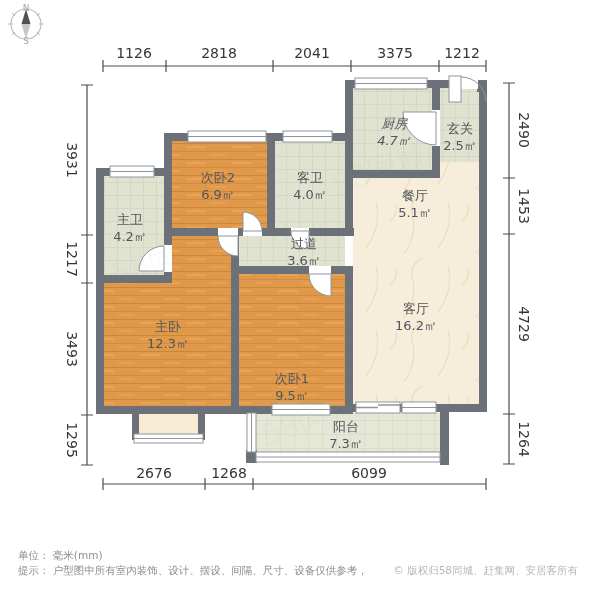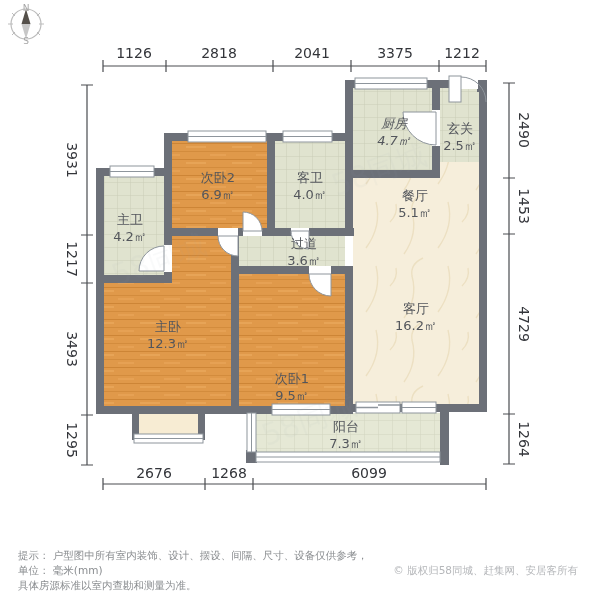--- a/index.html
+++ b/index.html
@@ -235,19 +235,18 @@
     <span class="dim v" style="left:524px;top:206px;">1453</span>
     <span class="dim v" style="left:524px;top:324px;">4729</span>
     <span class="dim v" style="left:524px;top:439px;">1264</span>
 
     <span class="dim" style="left:154px;top:473px;">2676</span>
     <span class="dim" style="left:229px;top:473px;">1268</span>
     <span class="dim" style="left:369px;top:473px;">6099</span>
   </div>
 
   <div class="footer">
+    <div>单位： 毫米(mm)</div>
     <div>提示： 户型图中所有室内装饰、设计、摆设、间隔、尺寸、设备仅供参考，</div>
-    <div>单位： 毫米(mm)</div>
-    <div>具体房源标准以室内查勘和测量为准。</div>
   </div>
   <div class="copyright">© 版权归58同城、赶集网、安居客所有</div>
 
 </div>
 
 </body></html>

